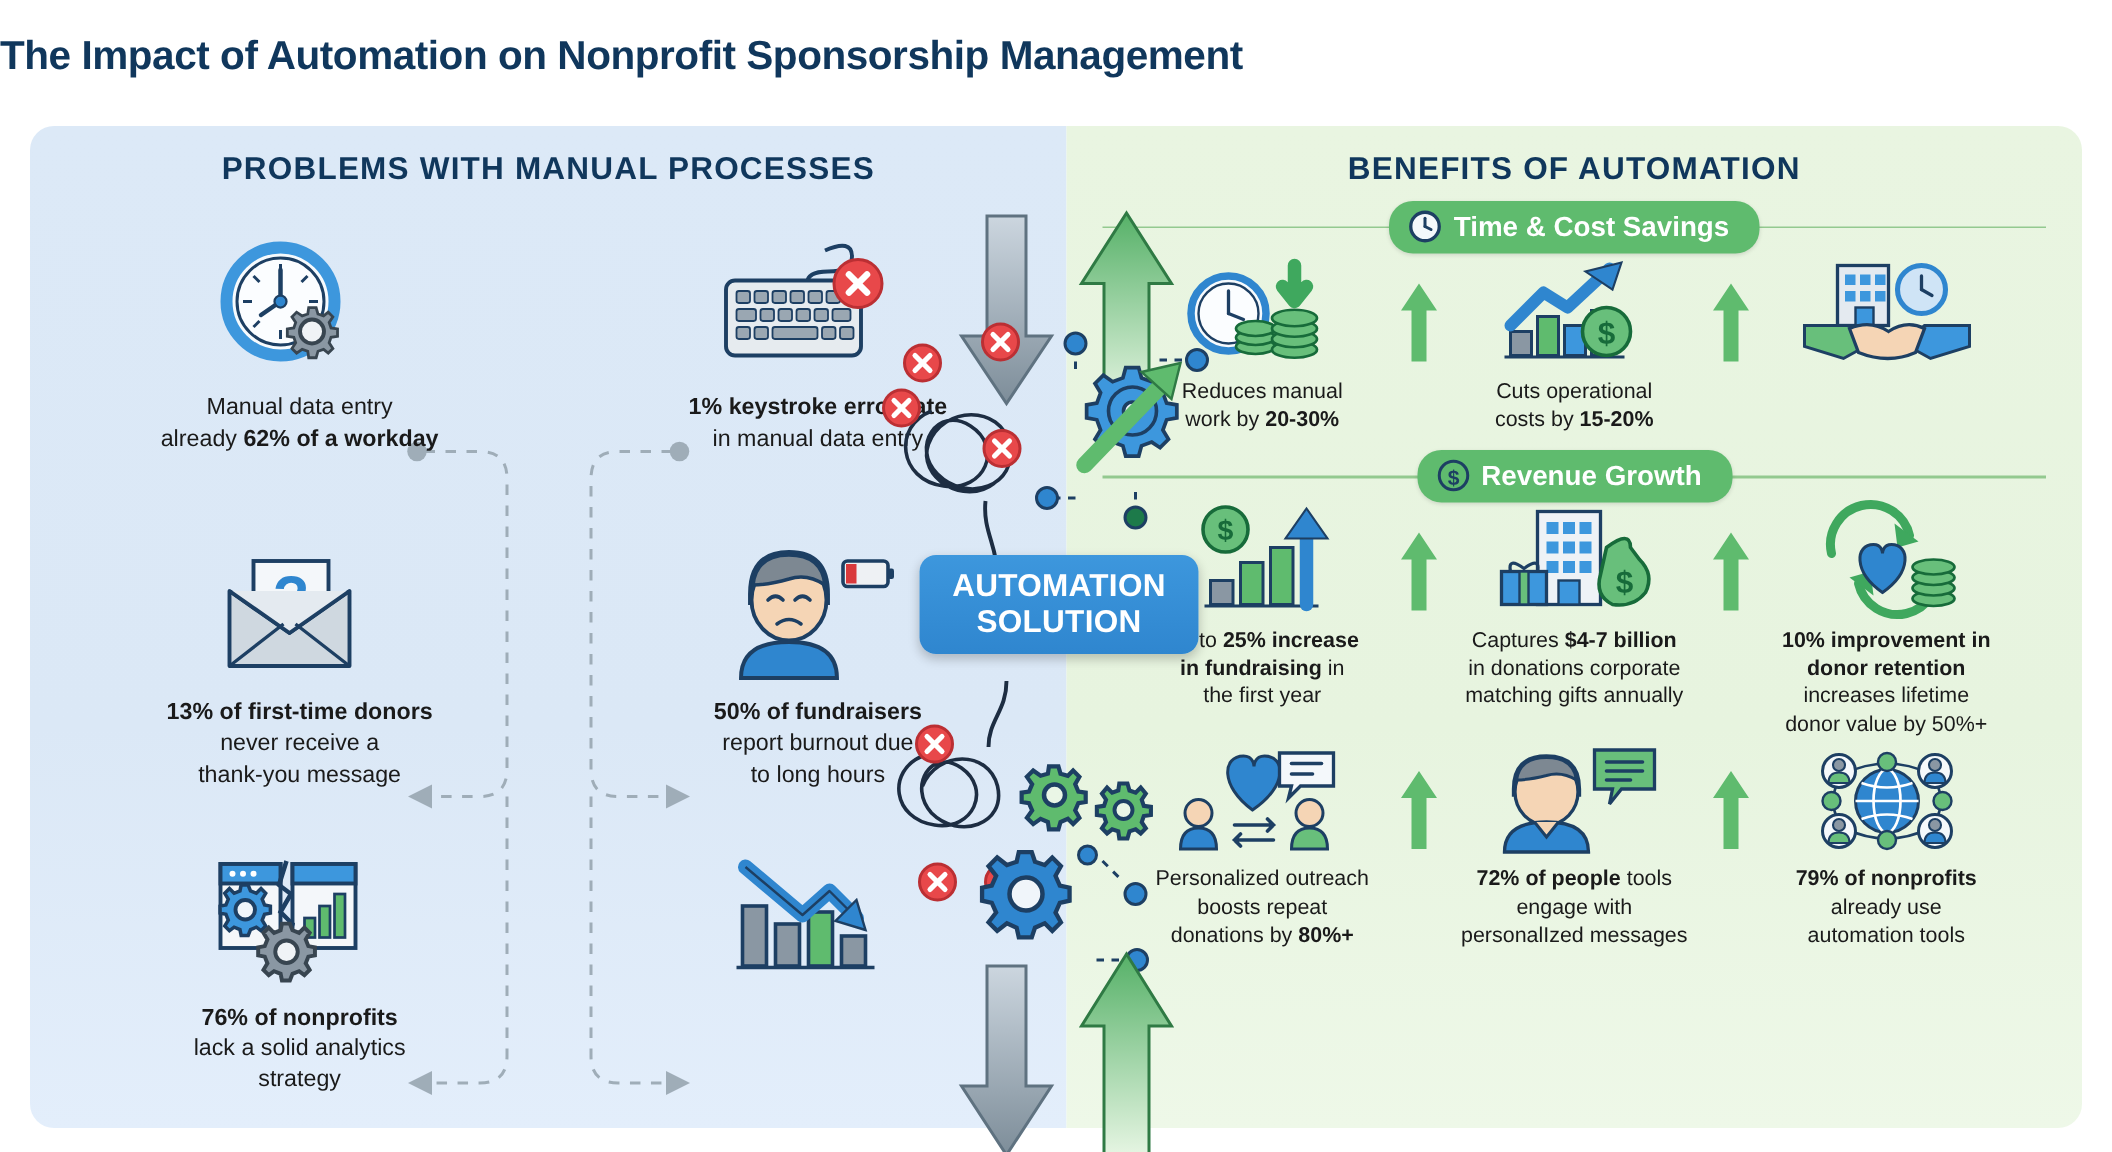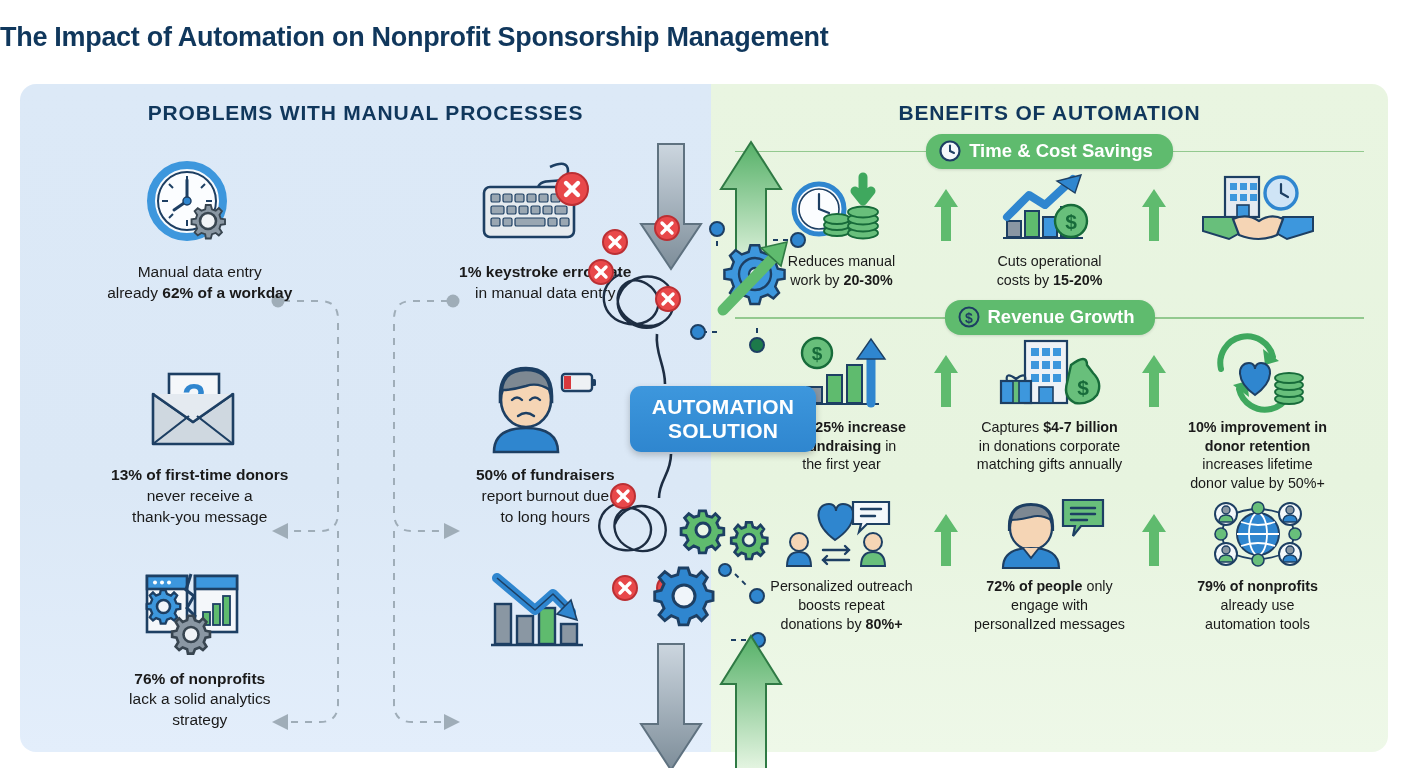--- a/index.html
+++ b/index.html
@@ -76,33 +76,32 @@
 
   
   .center {
     position:absolute;
     left:585px; top:84px;
     width:238px; height:668px;
     pointer-events:none;
   }
   .autobadge {
     position:absolute;
-    left:28px; top:302px;
+    left:28px; top:286px;
     width:186px; height:66px;
     background:linear-gradient(180deg,#3d97dd 0%,#2f86cf 100%);
     border-radius:11px;
     display:flex; flex-direction:column;
     align-items:center; justify-content:center;
     color:#ffffff;
     font-weight:bold;
     font-size:21px;
     line-height:1.12;
     letter-spacing:0.2px;
     box-shadow:0 3px 7px rgba(0,0,0,0.22);
-    margin-left:17px;
   }
   
   .bgroup { position:relative; }
   .bhead {
     position:relative;
     height:40px;
     display:flex; align-items:center; justify-content:center;
   }
   .bhead .rule {
     position:absolute; left:24px; right:24px; top:50%;
@@ -561,21 +560,21 @@
               <path d="M32 50 L40 60 L48 50" fill="#f5d5b5" stroke="#1d3f63" stroke-width="2"></path>
               <path d="M72 2 L112 2 L112 28 L90 28 L82 38 L84 28 L72 28 Z" fill="#68bf7b" stroke="#1d3f63" stroke-width="2.2"></path>
               <g stroke="#1d3f63" stroke-width="2.4" stroke-linecap="round">
                 <line x1="80" y1="10" x2="104" y2="10"></line>
                   <line x1="80" y1="16" x2="104" y2="16"></line>
                   <line x1="80" y1="22" x2="96" y2="22"></line>
               </g>
             </svg>
           </div>
           <div class="cap">
-            <b>72% of people</b><span> only</span><br>
+            <b>72% of people</b><span> tools</span><br>
             <span>engage with</span><br>
             <span>personalIzed messages</span>
           </div>
         </div>
         <div class="uparrow-sm">
           <svg width="26" height="56" viewBox="0 0 26 56">
               <polygon points="13,2 25,20 18,20 18,54 8,54 8,20 1,20" fill="#5fbb6e"></polygon>
             </svg>
         </div>
         <div class="bitem">

